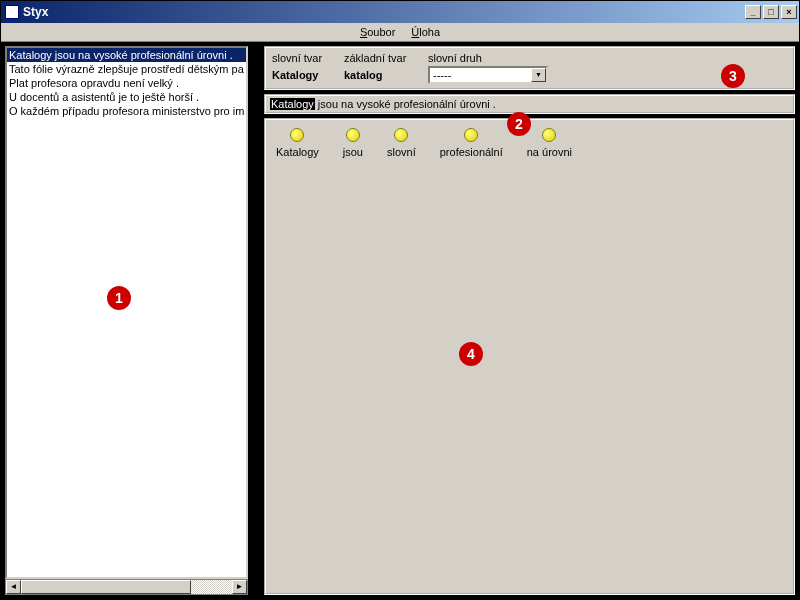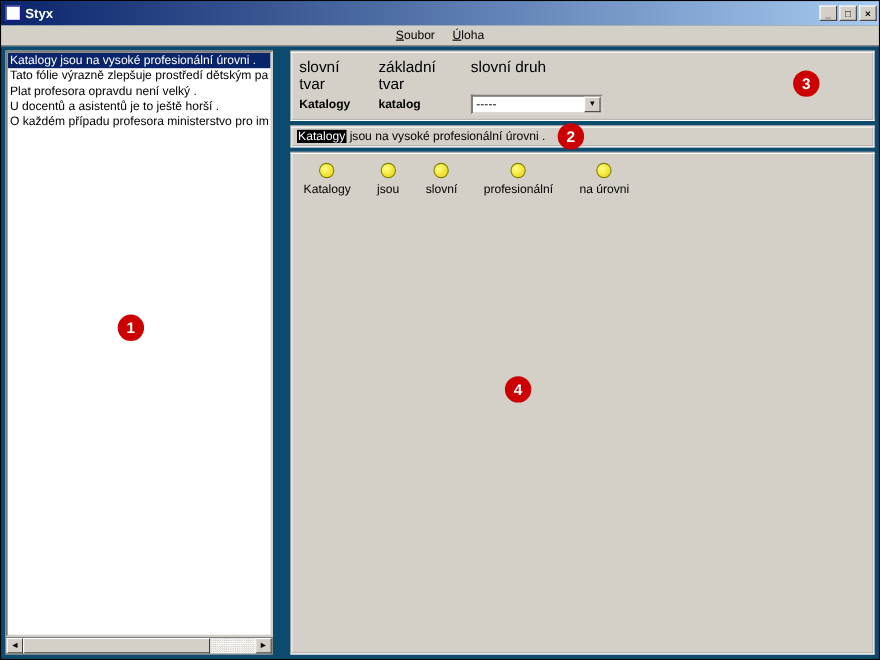--- a/index.html
+++ b/index.html
@@ -1,37 +1,37 @@
 <!DOCTYPE html>
 <html><head>
 <meta charset="utf-8">
 <style>
 * { box-sizing: border-box; margin: 0; padding: 0; }
 body { font-family: Tahoma, Arial, sans-serif; font-size: 11px; background: #d4d0c8; width: 800px; height: 600px; overflow: hidden; }
-.window { width: 800px; height: 600px; border: 1px solid #000; background: #0c4a6e; display: flex; flex-direction: column; }
+.window { width: 800px; height: 600px; border: 1px solid #000; background: #000000; display: flex; flex-direction: column; }
 .titlebar { height: 22px; background: linear-gradient(to right, #0a246a, #a6caf0); color: #fff; display: flex; align-items: center; padding: 0 2px 0 4px; font-weight: bold; font-size: 12px; }
 .titlebar-icon { width: 14px; height: 14px; background: #fff; border: 1px solid #00008b; margin-right: 4px; }
 .titlebar-text { flex: 1; }
 .win-btn { width: 16px; height: 14px; background: #d4d0c8; border: 1px solid #fff; border-right-color: #404040; border-bottom-color: #404040; margin-left: 2px; font-size: 9px; font-family: Arial; text-align: center; line-height: 12px; color: #000; cursor: pointer; }
 .menubar { height: 19px; background: #d4d0c8; display: flex; align-items: center; padding: 0 4px; border-bottom: 1px solid #808080; justify-content: center; }
 .menu-item { padding: 2px 8px; cursor: pointer; }
 .menu-item u { text-decoration: underline; }
 .content { flex: 1; display: flex; padding: 4px; gap: 16px; overflow: hidden; }
 .left-panel { width: 243px; display: flex; flex-direction: column; }
 .sentence-list { flex: 1; background: #fff; border: 2px inset #d4d0c8; overflow: hidden; font-size: 11px; line-height: 14px; }
 .sentence { white-space: nowrap; padding: 0 2px; cursor: pointer; }
 .sentence.selected { background: #0a246a; color: #fff; }
 .hscroll { height: 16px; background: #d4d0c8; border: 1px solid #808080; display: flex; align-items: center; }
 .scroll-btn { width: 15px; height: 14px; background: #d4d0c8; border: 1px solid #fff; border-right-color: #404040; border-bottom-color: #404040; font-size: 8px; text-align: center; line-height: 12px; cursor: pointer; }
 .scroll-track { flex: 1; background: repeating-conic-gradient(#d4d0c8 0 25%, #fff 0 50%) 0 0/2px 2px; height: 14px; position: relative; }
 .scroll-thumb { position: absolute; left: 0; width: 170px; height: 14px; background: #d4d0c8; border: 1px solid #fff; border-right-color: #404040; border-bottom-color: #404040; }
 .right-panel { flex: 1; display: flex; flex-direction: column; gap: 4px; }
 .panel-box { border: 2px groove #fff; background: #d4d0c8; padding: 4px 6px; }
 .morph-panel { }
-.morph-headers { display: flex; gap: 10px; font-size: 14px; margin-bottom: 2px; }
+.morph-headers { display: flex; gap: 10px; font-size: 11px; margin-bottom: 2px; }
 .morph-headers span:nth-child(1){ width: 62px; }
 .morph-headers span:nth-child(2){ width: 74px; }
 .morph-values { display: flex; gap: 10px; align-items: center; font-size: 11px; }
 .morph-values span:nth-child(1){ width: 62px; font-weight: bold; }
 .morph-values span:nth-child(2){ width: 74px; font-weight: bold; }
 .dropdown { width: 120px; height: 18px; background: #fff; border: 2px inset #d4d0c8; display: flex; align-items: center; font-size: 11px; cursor: pointer; }
 .dropdown-text { flex: 1; padding: 0 3px; }
 .dropdown-btn { width: 15px; height: 14px; background: #d4d0c8; border: 1px solid #fff; border-right-color: #404040; border-bottom-color: #404040; font-size: 7px; text-align: center; line-height: 12px; }
 .sentence-display { padding: 2px 4px; font-size: 11px; }
 .sentence-display .hl { background: #000; color: #fff; padding: 0 1px; }

